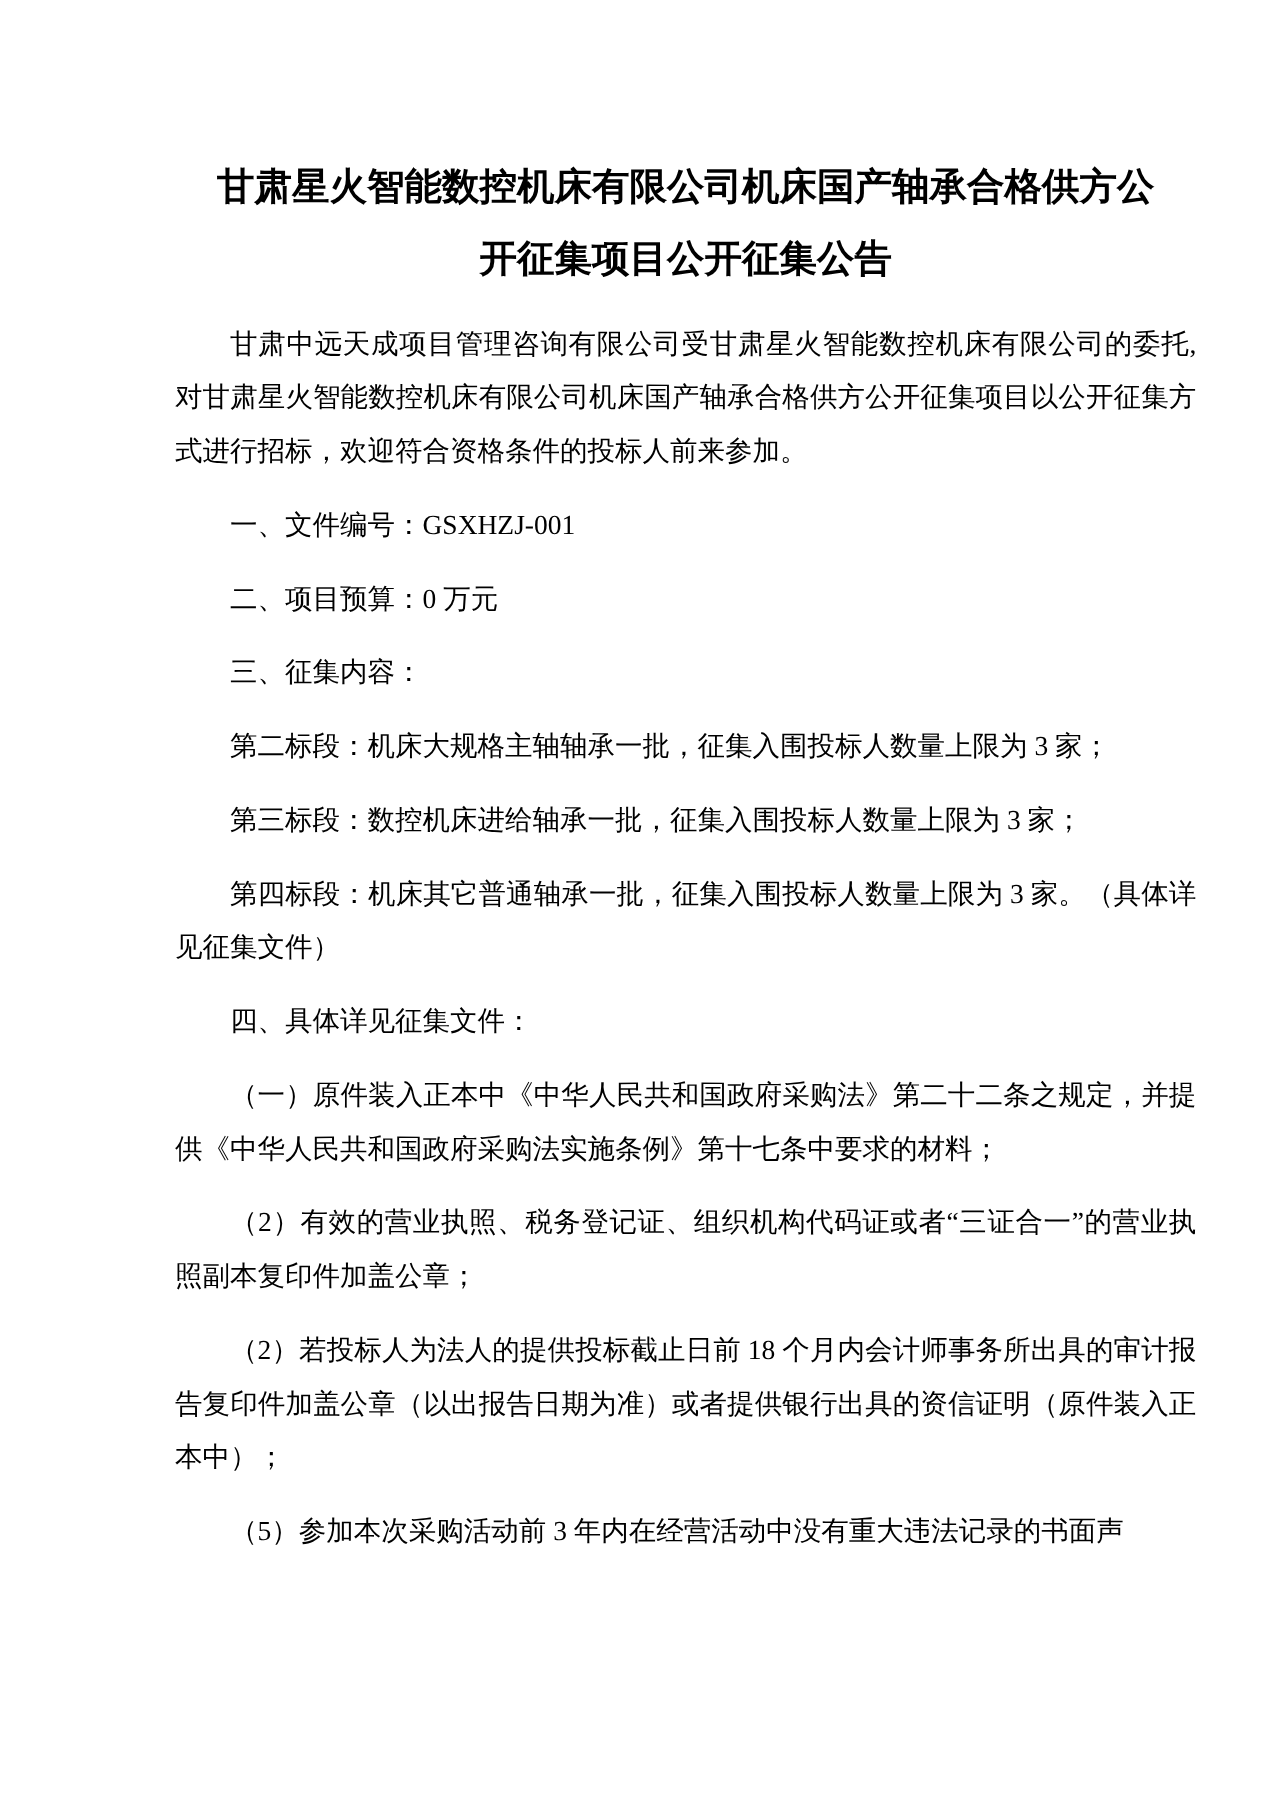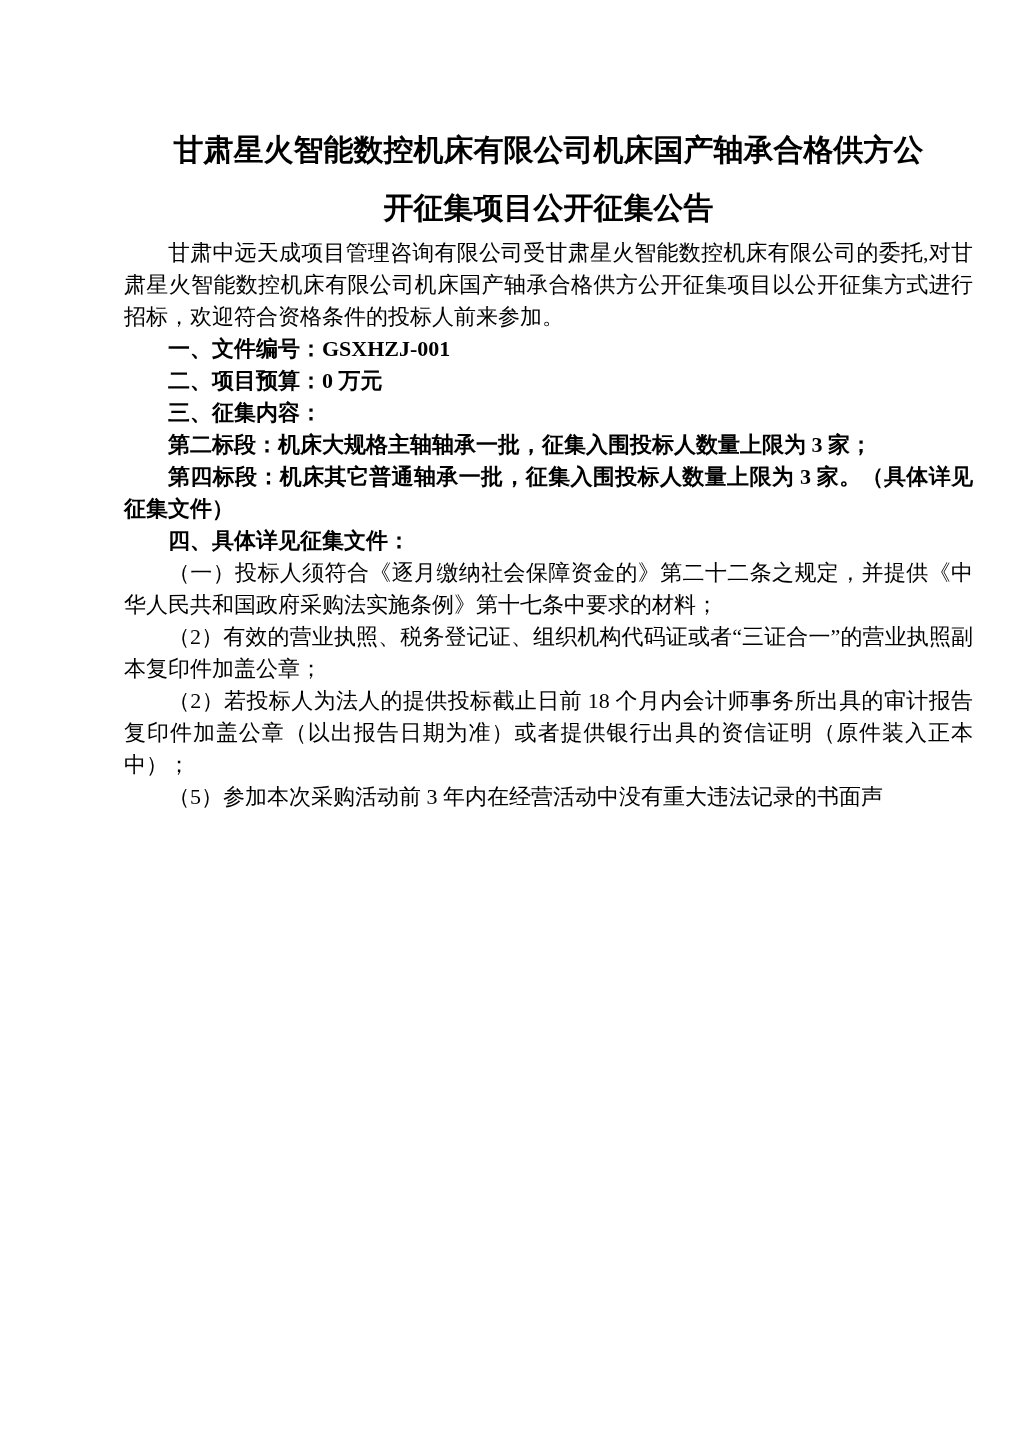--- a/index.html
+++ b/index.html
@@ -23,56 +23,57 @@
   }
   .doc-title {
     margin: 0;
     font-size: 30px;
     font-weight: bold;
     line-height: 58px;
     text-align: center;
     font-family: "Liberation Serif", "DejaVu Serif", serif;
   }
   .para {
-    margin: 0;
+    margin: 16px;
     font-size: 22px;
-    line-height: 32px;
+    line-height: 43px;
     text-align: justify;
     text-indent: 2em;
     word-break: break-all;
     font-family: "Liberation Serif", "DejaVu Serif", serif;
   }
   .para.bold {
-    font-weight: bold;
+    font-weight: normal;
   }
 </style>
 </head>
 <body>
 
 <div class="doc-page">
 
   <h1 class="doc-title"><span>甘肃星火智能数控机床有限公司机床国产轴承合格供方公</span><br><span>开征集项目公开征集公告</span></h1>
 
   <p class="para">甘肃中远天成项目管理咨询有限公司受甘肃星火智能数控机床有限公司的委托,对甘肃星火智能数控机床有限公司机床国产轴承合格供方公开征集项目以公开征集方式进行招标，欢迎符合资格条件的投标人前来参加。</p>
 
   <p class="para bold">一、文件编号：GSXHZJ-001</p>
 
   <p class="para bold">二、项目预算：0 万元</p>
 
   <p class="para bold">三、征集内容：</p>
 
 
   <p class="para bold">第二标段：机床大规格主轴轴承一批，征集入围投标人数量上限为 3 家；</p>
 
+  <p class="para bold">第三标段：数控机床进给轴承一批，征集入围投标人数量上限为 3 家；</p>
 
   <p class="para bold">第四标段：机床其它普通轴承一批，征集入围投标人数量上限为 3 家。（具体详见征集文件）</p>
 
   <p class="para bold">四、具体详见征集文件：</p>
 
-  <p class="para">（一）投标人须符合《逐月缴纳社会保障资金的》第二十二条之规定，并提供《中华人民共和国政府采购法实施条例》第十七条中要求的材料；</p>
+  <p class="para">（一）原件装入正本中《中华人民共和国政府采购法》第二十二条之规定，并提供《中华人民共和国政府采购法实施条例》第十七条中要求的材料；</p>
 
   <p class="para">（2）有效的营业执照、税务登记证、组织机构代码证或者“三证合一”的营业执照副本复印件加盖公章；</p>
 
   <p class="para">（2）若投标人为法人的提供投标截止日前 18 个月内会计师事务所出具的审计报告复印件加盖公章（以出报告日期为准）或者提供银行出具的资信证明（原件装入正本中）；</p>
 
 
 
   <p class="para">（5）参加本次采购活动前 3 年内在经营活动中没有重大违法记录的书面声</p>
 
 </div>

